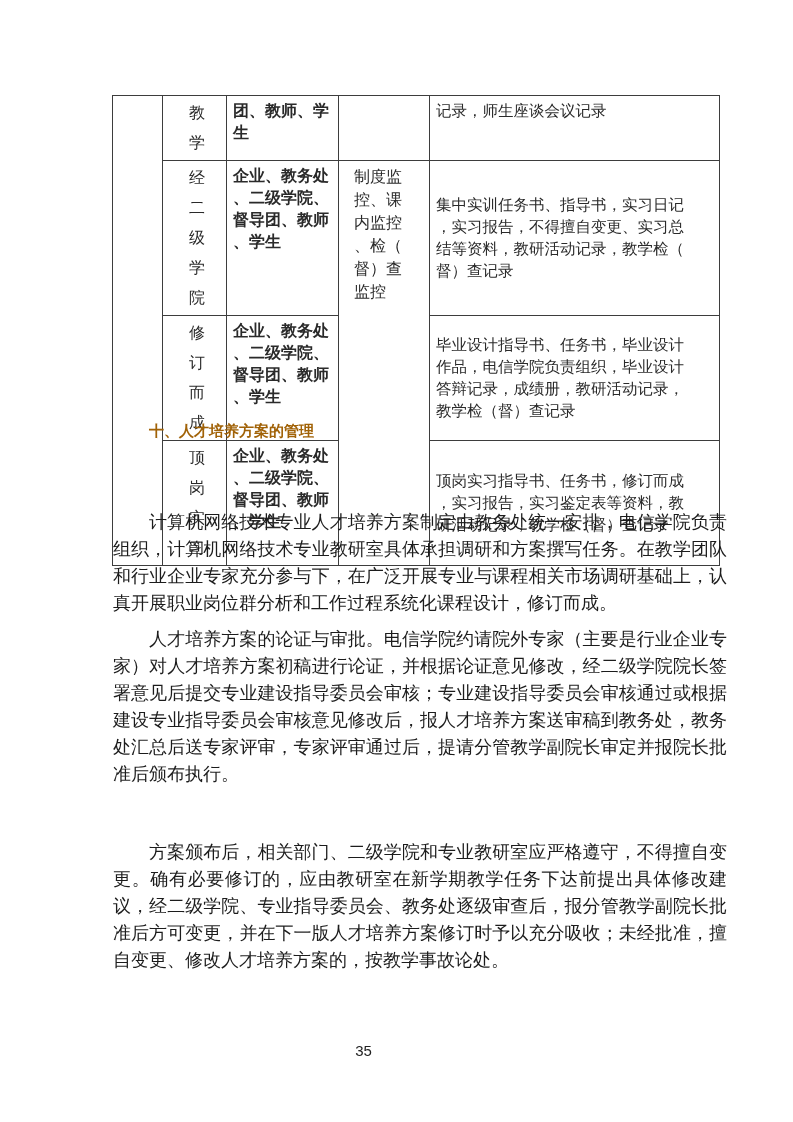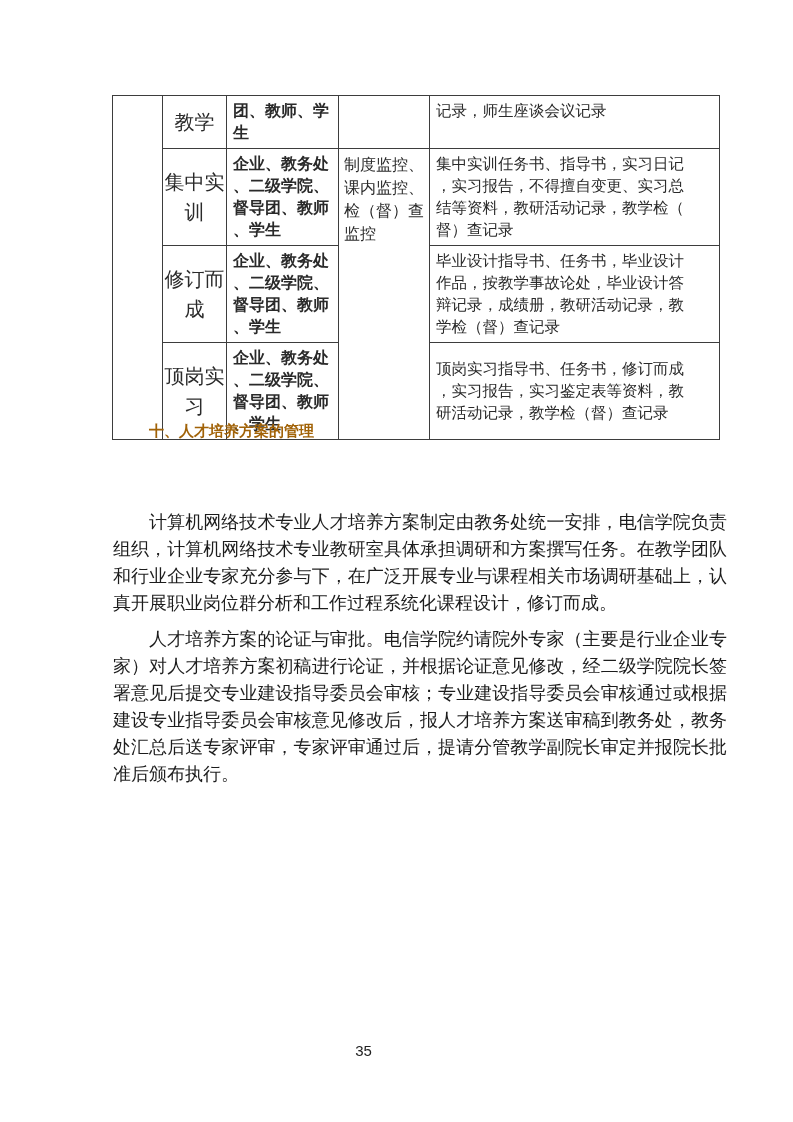--- a/index.html
+++ b/index.html
@@ -26,42 +26,42 @@
     border-collapse: collapse;
     table-layout: fixed;
   }
   .monitor-table td {
     border: 1px solid #3d3d3d;
     color: #2a2a2a;
     overflow: hidden;
   }
   td.c-blank { background: #ffffff; }
   td.c-stage {
-    font-size: 20px;
+    font-size: 16px;
     line-height: 30px;
     text-align: center;
     vertical-align: middle;
-    padding: 2px 0;
+    padding: 2px 26px;
     word-break: break-all;
     line-break: anywhere;
   }
   td.c-part {
     font-size: 16px;
     line-height: 22px;
     vertical-align: top;
     padding: 4px 6px;
     word-break: break-all;
     line-break: anywhere;
     font-weight: bold;
   }
   td.c-mon {
     font-size: 16px;
     line-height: 23px;
     vertical-align: top;
-    padding: 4px 5px;
+    padding: 4px 15px;
     word-break: break-all;
     line-break: anywhere;
   }
   td.c-rec {
     font-size: 15.5px;
     line-height: 22px;
     vertical-align: middle;
     padding: 3px 22px 3px 6px;
     word-break: break-all;
     line-break: anywhere;
@@ -123,42 +123,43 @@
     </colgroup>
     <tbody>
       <tr style="height:52px">
         <td class="c-blank" rowspan="4"></td>
         <td class="c-stage">教学</td>
         <td class="c-part">团、教师、学生</td>
         <td class="c-mon"></td>
         <td class="c-rec top">记录，师生座谈会议记录</td>
       </tr>
       <tr style="height:89px">
-        <td class="c-stage">集中实训</td>
+        <td class="c-stage">经二级学院</td>
         <td class="c-part">企业、教务处、二级学院、督导团、教师、学生</td>
         <td class="c-mon" rowspan="3">制度监控、课内监控、检（督）查监控</td>
         <td class="c-rec">集中实训任务书、指导书，实习日记，实习报告，不得擅自变更、实习总结等资料，教研活动记录，教学检（督）查记录</td>
       </tr>
       <tr style="height:91px">
         <td class="c-stage">修订而成</td>
         <td class="c-part">企业、教务处、二级学院、督导团、教师、学生</td>
-        <td class="c-rec">毕业设计指导书、任务书，毕业设计作品，按教学事故论处，毕业设计答辩记录，成绩册，教研活动记录，教学检（督）查记录</td>
+        <td class="c-rec">毕业设计指导书、任务书，毕业设计作品，电信学院负责组织，毕业设计答辩记录，成绩册，教研活动记录，教学检（督）查记录</td>
       </tr>
       <tr style="height:89px">
         <td class="c-stage">顶岗实习</td>
         <td class="c-part">企业、教务处、二级学院、督导团、教师、学生</td>
         <td class="c-rec">顶岗实习指导书、任务书，修订而成，实习报告，实习鉴定表等资料，教研活动记录，教学检（督）查记录</td>
       </tr>
     </tbody>
   </table>
 
   <div class="headline h-main">十、人才培养方案的管理</div>
 
 
   <div class="para p-1">计算机网络技术专业人才培养方案制定由教务处统一安排，电信学院负责组织，计算机网络技术专业教研室具体承担调研和方案撰写任务。在教学团队和行业企业专家充分参与下，在广泛开展专业与课程相关市场调研基础上，认真开展职业岗位群分析和工作过程系统化课程设计，修订而成。</div>
 
   <div class="para p-2">人才培养方案的论证与审批。电信学院约请院外专家（主要是行业企业专家）对人才培养方案初稿进行论证，并根据论证意见修改，经二级学院院长签署意见后提交专业建设指导委员会审核；专业建设指导委员会审核通过或根据建设专业指导委员会审核意见修改后，报人才培养方案送审稿到教务处，教务处汇总后送专家评审，专家评审通过后，提请分管教学副院长审定并报院长批准后颁布执行。</div>
 
 
+  <div class="para p-3">方案颁布后，相关部门、二级学院和专业教研室应严格遵守，不得擅自变更。确有必要修订的，应由教研室在新学期教学任务下达前提出具体修改建议，经二级学院、专业指导委员会、教务处逐级审查后，报分管教学副院长批准后方可变更，并在下一版人才培养方案修订时予以充分吸收；未经批准，擅自变更、修改人才培养方案的，按教学事故论处。</div>
 
   <div class="page-number">35</div>
 
 </div>
 
 </body></html>

